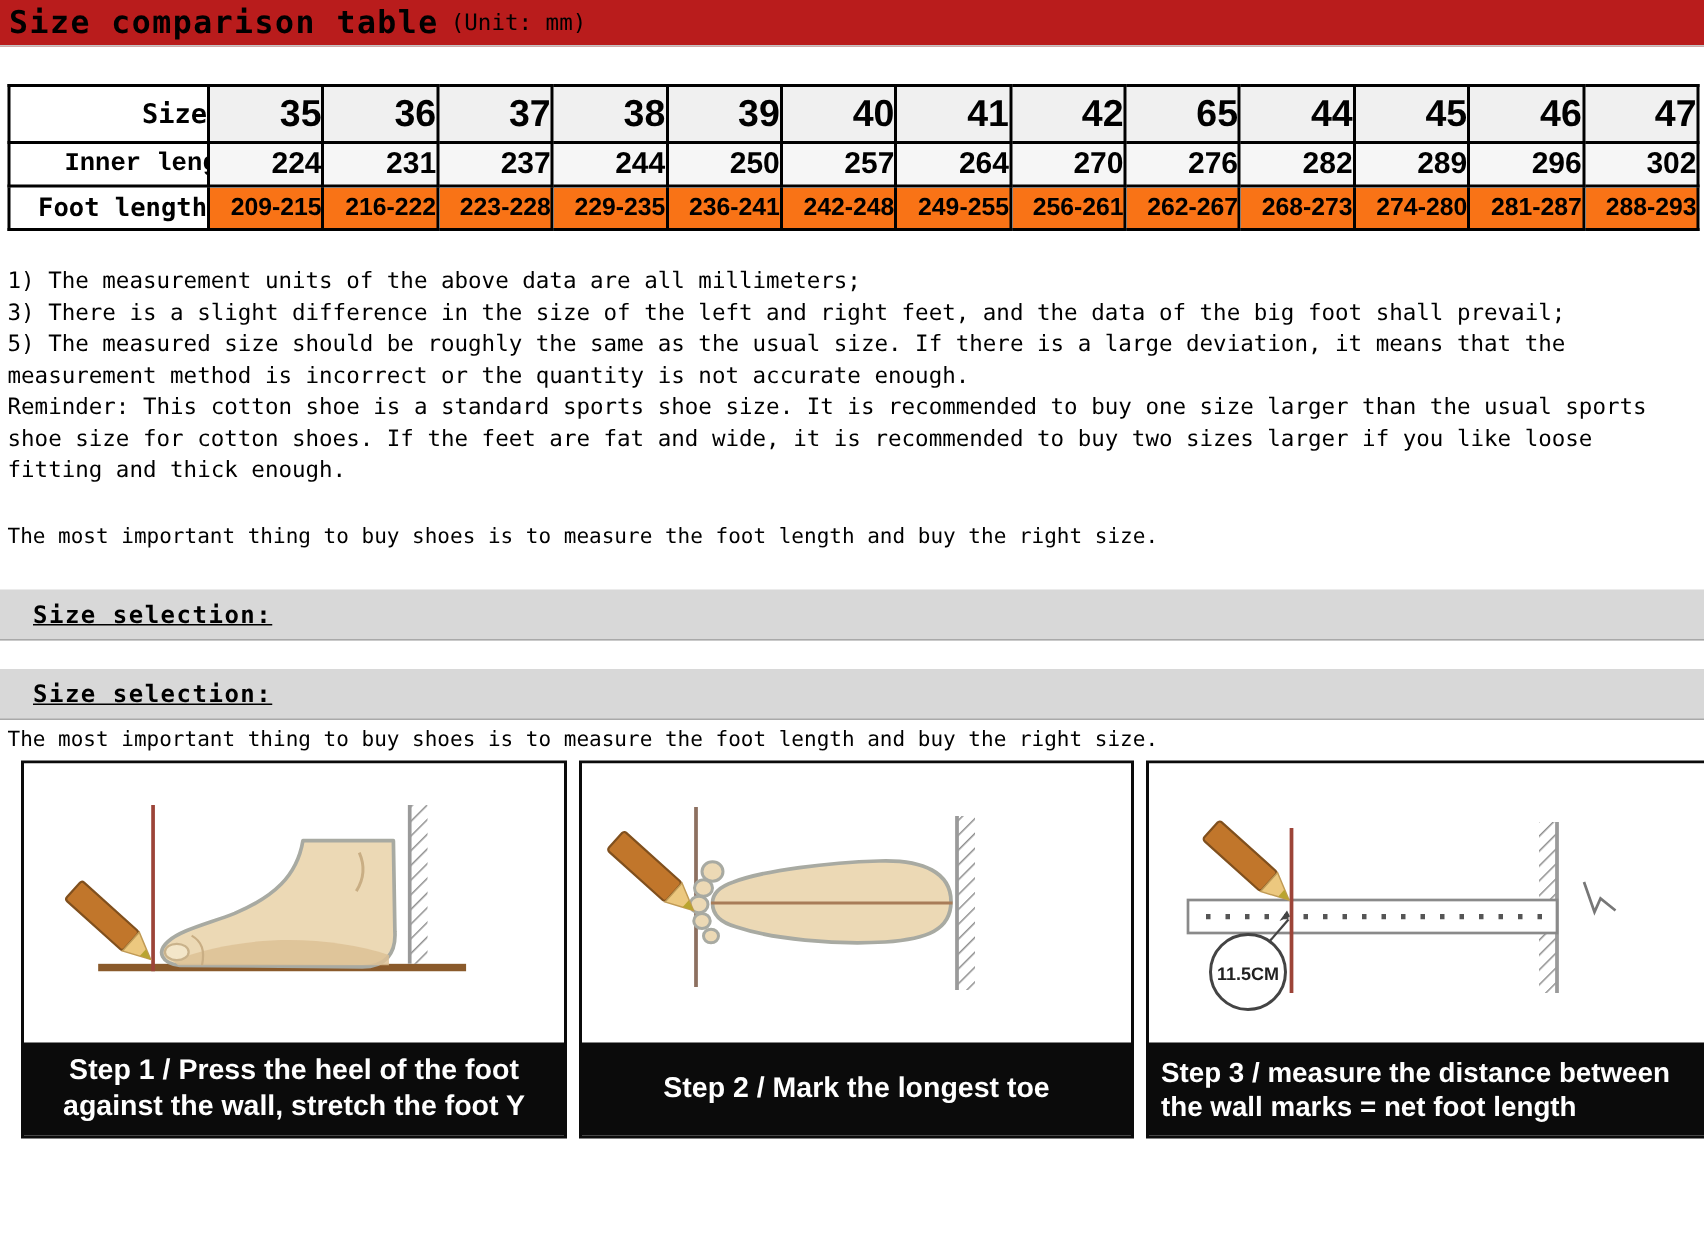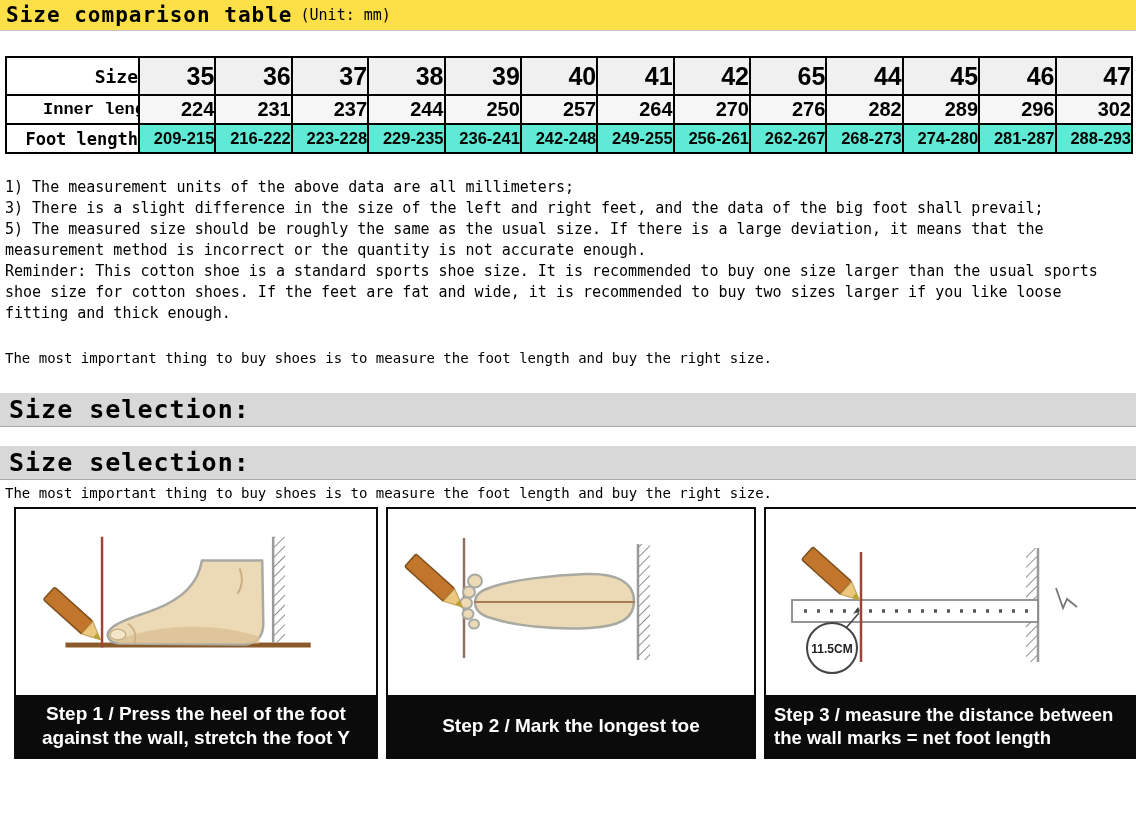--- a/index.html
+++ b/index.html
@@ -1,43 +1,43 @@
 <!DOCTYPE html>
 <html><head>
 <meta charset="utf-8">
 <style>
   html,body{margin:0;padding:0;background:#fff;}
   .page{position:relative;width:1136px;height:829px;background:#fff;overflow:hidden;
         font-family:"DejaVu Sans Mono",monospace;color:#000;}
 
   
-  .title-bar{height:30px;background:#fde047;display:flex;align-items:center;padding-left:6px;
+  .title-bar{height:30px;background:#b91c1c;display:flex;align-items:center;padding-left:6px;
              border-bottom:1px solid #c4c4c4;}
   .title-bar .title{font-size:21px;font-weight:bold;letter-spacing:1px;}
   .title-bar .unit{font-size:15px;margin-left:8px;}
 
   
   table.size-table{border-collapse:collapse;margin:25px 3px 0 5px;width:1128px;table-layout:fixed;}
   table.size-table td{border:2px solid #000;text-align:right;padding:0;overflow:hidden;white-space:nowrap;}
   table.size-table td.lbl{width:131px;background:#fff;font-weight:bold;font-size:17px;}
   tr.row-size td{height:36px;font-family:"Liberation Sans",sans-serif;font-weight:bold;font-size:25px;background:#f0f0f0;}
   tr.row-size td.lbl{font-family:"DejaVu Sans Mono",monospace;font-size:18px;background:#fff;}
   tr.row-inner td{height:27px;font-family:"Liberation Sans",sans-serif;font-weight:bold;font-size:20px;background:#f6f6f6;}
   tr.row-inner td.lbl{font-family:Liberation Mono, monospace;font-size:17px;background:#fff;padding-left:36px;}
-  tr.row-foot td{height:27px;font-family:"Liberation Sans",sans-serif;font-weight:bold;font-size:16.5px;background:#5eead4;}
+  tr.row-foot td{height:27px;font-family:"Liberation Sans",sans-serif;font-weight:bold;font-size:16.5px;background:#f97316;}
   tr.row-foot td.lbl{font-family:"DejaVu Sans Mono",monospace;font-size:17px;background:#fff;}
 
   
   .notes{margin:23px 4px 0 5px;font-size:15px;line-height:21px;}
   .notes p{margin:0;}
   .important{margin:26px 0 0 5px;font-size:14px;line-height:16px;}
   .important.second{margin:5px 0 0 5px;}
 
   .section-bar{margin-top:27px;height:33px;background:#d8d8d8;border-bottom:1px solid #a9a9a9;
-               display:flex;align-items:center;padding-left:9px;font-size:25px;font-weight:bold;letter-spacing:1px;}
+               display:flex;align-items:center;padding-left:22px;font-size:16px;font-weight:bold;letter-spacing:1px;text-decoration:underline;}
   .section-bar.second{margin-top:19px;}
 
   
   .steps{display:flex;margin:6px 0 0 14px;gap:8px;}
   .panel{border:2px solid #0b0b0b;background:#fff;display:flex;flex-direction:column;}
   .panel .art{background:#fff;flex:1;}
   .panel .caption{background:#0b0b0b;color:#fff;font-family:"Liberation Sans",sans-serif;
                   font-weight:bold;display:flex;align-items:center;justify-content:center;
                   text-align:center;height:62px;line-height:1.25;}
   .panel.p1{width:364px;height:248px;}

